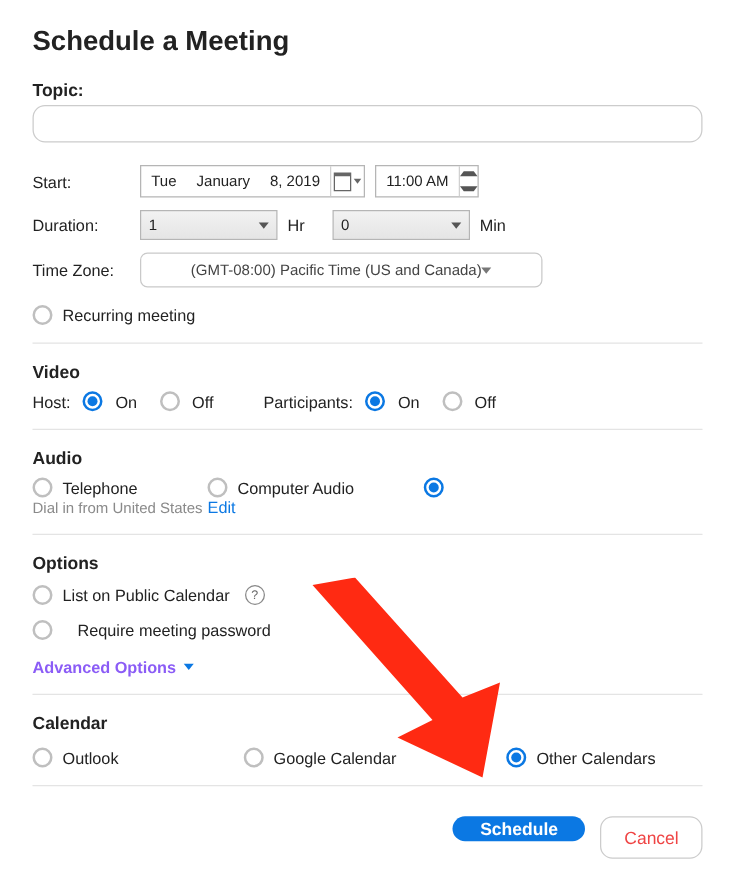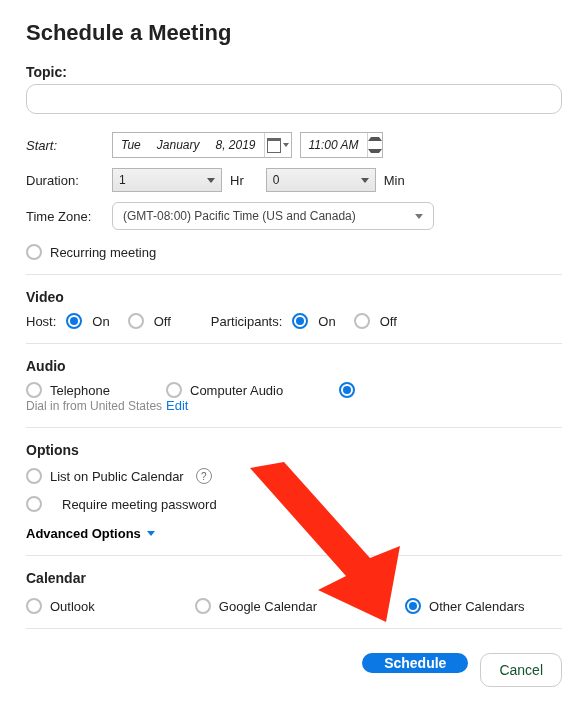--- a/index.html
+++ b/index.html
@@ -19,21 +19,21 @@
     font-weight:700;
     margin:0 0 18px 0;
   }
   .lbl-bold{font-weight:700;font-size:14px;}
   .lbl-side{font-size:13px;display:inline-block;width:78px;}
   .topic-input{
     width:100%;height:30px;border:1px solid #ccc;border-radius:10px;
     box-sizing:border-box;padding:0 10px;margin-top:4px;
   }
   .row{display:flex;align-items:center;margin-top:10px;}
-  .row-first{margin-top:18px;font-style:italic;}
+  .row-first{margin-top:18px;}
   .gap8{gap:8px;}
   
   .datebox{
     display:flex;align-items:center;border:1px solid #b5b5b5;height:24px;
     background:#fff;font-size:12px;
   }
   .datebox span{padding:0 8px;}
   .dateicon{
     width:26px;height:24px;display:flex;align-items:center;justify-content:center;
     border-left:1px solid #d0d0d0;position:relative;
@@ -60,21 +60,21 @@
   
   .greydd{
     height:24px;border:1px solid #b5b5b5;
     background:linear-gradient(#f2f2f2,#e5e5e5);
     display:flex;align-items:center;justify-content:space-between;
     font-size:12px;padding:0 6px;box-sizing:border-box;
   }
   .greydd .dd-tri{width:0;height:0;border-left:4px solid transparent;border-right:4px solid transparent;border-top:5px solid #555;}
   .tz-dd{
     height:26px;border:1px solid #c9c9c9;border-radius:6px;background:#fff;
-    display:flex;align-items:center;justify-content:space-between;
+    display:flex;align-items:center;justify-content:center;
     font-size:12px;padding:0 10px;width:300px;color:#444;
   }
   .tz-dd .dd-tri{width:0;height:0;border-left:4px solid transparent;border-right:4px solid transparent;border-top:5px solid #777;}
   
   .radio{
     width:16px;height:16px;border:2px solid #bfbfbf;border-radius:50%;
     display:inline-block;flex:none;position:relative;box-sizing:border-box;
   }
   .radio.sel{border-color:#0b78e3;}
   .radio.sel::after{
@@ -84,30 +84,30 @@
   .radio-label{font-size:13px;}
   .section-title{font-weight:700;font-size:14px;margin-top:14px;}
   hr.sep{border:none;border-top:1px solid #e4e4e4;margin:14px 0 0 0;}
   
   .q-icon{
     width:14px;height:14px;border:1px solid #888;border-radius:50%;
     display:inline-flex;align-items:center;justify-content:center;
     font-size:10px;color:#666;margin-left:4px;
   }
   .link{color:#0b78e3;font-size:13px;}
-  .adv{color:#000000;font-weight:600;font-size:13px;display:flex;align-items:center;gap:6px;margin-top:14px;}
+  .adv{color:#8b5cf6;font-weight:600;font-size:13px;display:flex;align-items:center;gap:6px;margin-top:14px;}
   .adv .chev{width:0;height:0;border-left:4px solid transparent;border-right:4px solid transparent;border-top:5px solid #0b78e3;}
   
   .btn-row{display:flex;justify-content:flex-end;gap:12px;margin-top:24px;}
   .btn-primary{
     background:#0b78e3;color:#fff;border:none;border-radius:10px;
     height:20px;padding:0 22px;font-size:14px;font-weight:600;
   }
   .btn-secondary{
-    background:#fff;color:#14532d;border:1px solid #ccc;border-radius:10px;
+    background:#fff;color:#ef4444;border:1px solid #ccc;border-radius:10px;
     height:34px;padding:0 18px;font-size:14px;
   }
   .dial-txt{color:#8a8a8a;font-size:12px;}
   
   .arrow-wrap{
     position:absolute;left:230px;top:462px;pointer-events:none;
   }
 </style>
 </head>
 <body>

